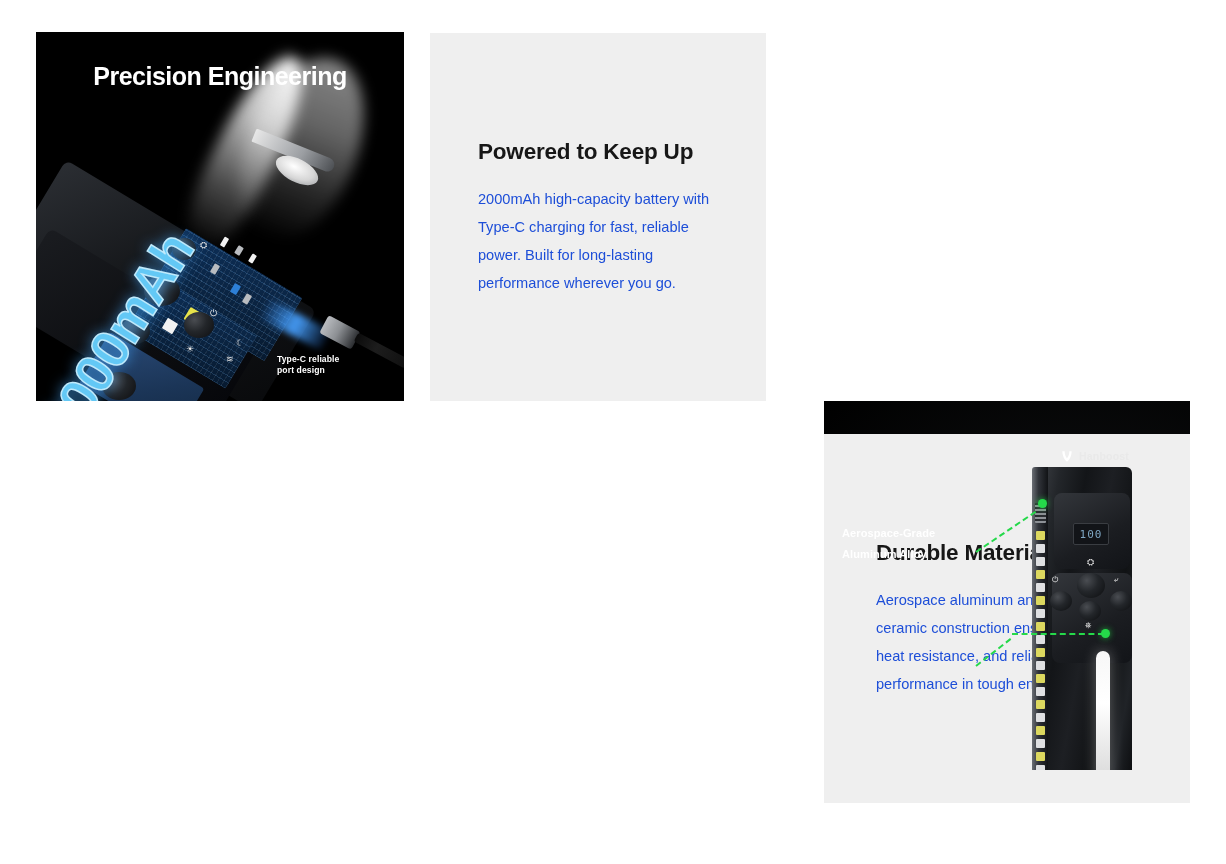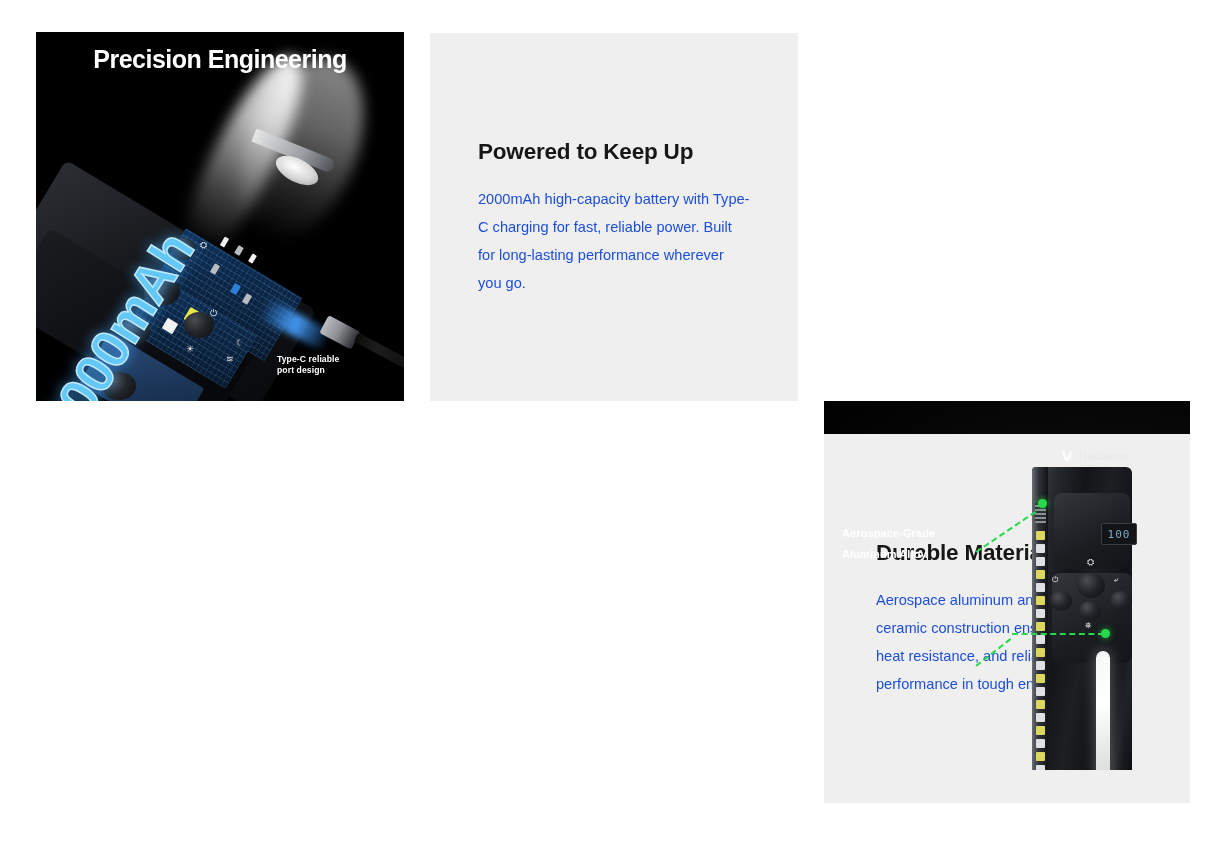--- a/index.html
+++ b/index.html
@@ -174,21 +174,20 @@
     border: 1px solid #3a3d42;
     border-radius: 2px;
     z-index: 8;
     display: flex;
     align-items: center;
     justify-content: center;
     color: #7fa7c4;
     font-family: "DejaVu Sans Mono", monospace;
     font-size: 11px;
     letter-spacing: 1px;
-    margin-left: 28px;
   }
   .logo-wrap {
     position: absolute;
     z-index: 8;
     display: flex;
     align-items: center;
     gap: 5px;
     color: #e9e9e9;
     font-size: 10.5px;
     font-weight: 700;
@@ -245,21 +244,21 @@
 
   <div class="cell photo" style="left:36px; top:32px; width:368px; height:369px;">
 
     <div class="beam" style="left:232px; top:12px; width:60px; height:210px;
                 transform: rotate(27deg); transform-origin: top left;
                 border-radius:50% 50% 40% 40%;"></div>
     <div class="beam" style="left:250px; top:8px; width:110px; height:190px;
                 transform: rotate(22deg); transform-origin: top left;
                 opacity:.55; border-radius:50%;"></div>
 
-    <div class="hero-title" style="top:13px; font-size:25px;">Precision Engineering</div>
+    <div class="hero-title" style="top:30px; font-size:25px;">Precision Engineering</div>
 
     <div class="body-shell" style="left:30px; top:128px; width:292px; height:118px;
                 transform: rotate(31deg); transform-origin: left top;"></div>
     <div class="body-shell" style="left:14px; top:196px; width:240px; height:92px;
                 transform: rotate(31deg); transform-origin: left top;
                 background: linear-gradient(120deg,#1a1c20 0%,#0c0d10 60%,#05060a 100%);"></div>
 
     <div style="position:absolute; left:218px; top:96px; width:86px; height:14px; z-index:6;
                 background: linear-gradient(100deg,#e8e8e8,#9b9ea2 60%,#4b4e52);
                 transform: rotate(22deg); transform-origin:left center;
@@ -304,21 +303,21 @@
     <div class="usb-cable" style="left:320px; top:300px; width:58px; height:10px; transform:rotate(28deg); transform-origin:left center;"></div>
 
     <div class="mah" style="left:46px; top:358px;">2000mAh</div>
 
     <div class="label-small" style="left:241px; top:322px;">
       <span>Type-C reliable</span><br>
       <span>port design</span>
     </div>
   </div>
 
-  <div class="cell gray-cell" style="left:430px; top:33px; width:368px; height:368px;">
+  <div class="cell gray-cell" style="left:430px; top:33px; width:336px; height:368px;">
     <div class="inner">
       <div class="cell-title">Powered to Keep Up</div>
       <div class="cell-body">2000mAh high-capacity battery with Type-C charging for fast, reliable power. Built for long-lasting performance wherever you go.</div>
     </div>
   </div>
 
   <div class="cell photo" style="left:824px; top:32px; width:366px; height:369px;
               background: radial-gradient(ellipse at 70% 55%, #191b1e 0%, #0a0b0c 48%, #000000 100%);">
 
     <div class="device" style="left:216px; top:66px; width:92px; height:320px;"></div>

